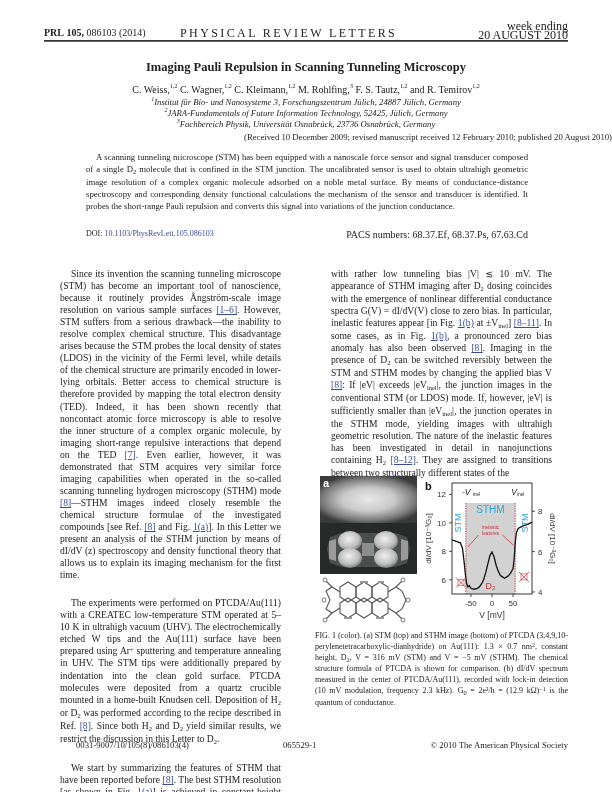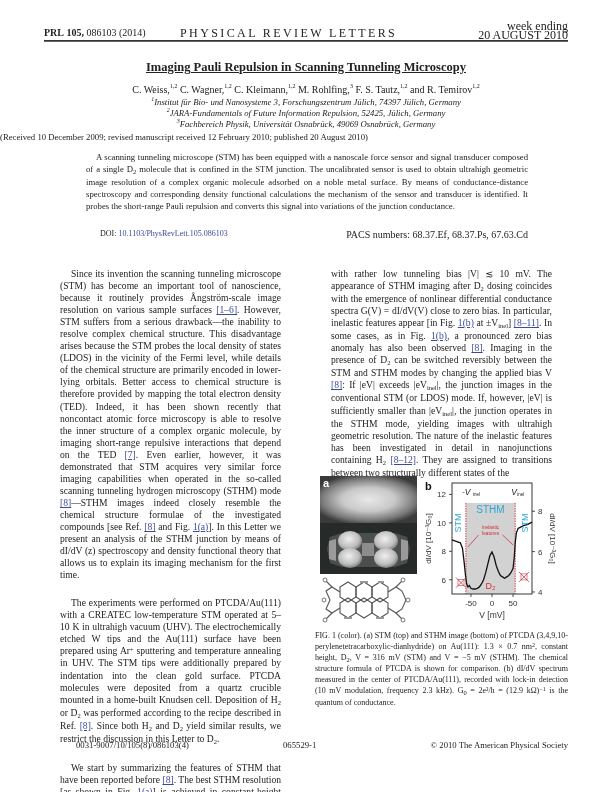--- a/index.html
+++ b/index.html
@@ -3,29 +3,29 @@
 <meta charset="utf-8">
 <style>
   html,body{margin:0;padding:0;background:#fff;}
   body{width:612px;height:792px;position:relative;overflow:hidden;font-family:"Liberation Serif","DejaVu Serif",serif;color:#222;}
   .abs{position:absolute;}
   .hdr-left{left:44px;top:27px;font-size:10px;}
   .hdr-left b{font-weight:bold;}
   .hdr-center{left:180px;top:26px;font-size:12px;letter-spacing:2.4px;}
   .hdr-right{right:44px;top:22px;font-size:12px;text-align:right;line-height:9px;}
   .hdr-rule{left:44px;top:40px;width:524px;height:1px;background:#333;border-bottom:0.5px solid #666;}
-  .title{left:0;width:612px;top:60px;text-align:center;font-size:12.5px;font-weight:bold;text-decoration:underline;}
+  .title{left:0;width:612px;top:60px;text-align:center;font-size:12.5px;font-weight:bold;}
   .authors{left:0;width:612px;top:84px;text-align:center;font-size:10px;}
   .affil{left:0;width:612px;text-align:center;font-size:8.7px;font-style:italic;}
-  .received{left:0;width:612px;top:132px;text-align:left;font-size:8.7px;}
+  .received{left:0;width:612px;top:132px;text-align:right;font-size:8.7px;}
   sup{font-size:6px;vertical-align:top;position:relative;top:-1px;}
   sub{font-size:6.5px;vertical-align:baseline;position:relative;top:2px;}
   .abstract{left:86px;width:442px;top:151px;font-size:8.7px;line-height:12.1px;text-align:justify;text-indent:0;}
   .abstract .first{text-indent:10px;display:block;}
-  .doi{left:86px;top:229px;font-size:8px;margin-left:14px;}
+  .doi{left:86px;top:229px;font-size:8px;}
   .doi a{color:#3b4a9a;text-decoration:none;}
   .pacs{right:84px;top:229px;font-size:10px;}
   .col{font-size:9.6px;line-height:12.05px;text-align:justify;}
   .col p{margin:16px;}
   .col .ind{text-indent:11px;}
   .left-col{left:44px;width:253px;top:252px;}
   .right-col{left:315px;width:253px;top:252px;}
   .ref{color:#3b4a9a;}
   .caption{left:315px;width:253px;top:630px;font-size:8px;line-height:11.1px;text-align:justify;}
   .footer{top:740px;font-size:8.7px;}
@@ -39,23 +39,23 @@
 <div class="abs hdr-left"><b>PRL</b> <b>105,</b><span> 086103 (2014)</span></div>
 <div class="abs hdr-center">PHYSICAL REVIEW LETTERS</div>
 <div class="abs hdr-right">
   <div>week ending</div>
   <div>20 AUGUST 2010</div>
 </div>
 <div class="abs hdr-rule"></div>
 
 <div class="abs title">Imaging Pauli Repulsion in Scanning Tunneling Microscopy</div>
 <div class="abs authors" id="authors"><span>C. Weiss,<sup>1,2</sup></span><span> C. Wagner,<sup>1,2</sup></span><span> C. Kleimann,<sup>1,2</sup></span><span> M. Rohlfing,<sup>3</sup></span><span> F. S. Tautz,<sup>1,2</sup></span><span> and R. Temirov<sup>1,2</sup></span></div>
-<div class="abs affil" style="top:97px"><sup>1</sup><span>Institut für Bio- und Nanosysteme 3, Forschungszentrum Jülich, 74397 Jülich, Germany</span></div>
-<div class="abs affil" style="top:108px"><sup>2</sup><span>JARA-Fundamentals of Future Information Repulsion, 52425, Jülich, Germany</span></div>
-<div class="abs affil" style="top:119px"><sup>3</sup><span>Fachbereich Physik, Universität Osnabrück, 49069 Osnabrück, Germany</span></div>
+<div class="abs affil" style="top:97px"><sup>1</sup><span>Institut für Bio- und Nanosysteme 3, Forschungszentrum Jülich, 24887 Jülich, Germany</span></div>
+<div class="abs affil" style="top:108px"><sup>2</sup><span>JARA-Fundamentals of Future Information Technology, 52425, Jülich, Germany</span></div>
+<div class="abs affil" style="top:119px"><sup>3</sup><span>Fachbereich Physik, Universität Osnabrück, 23736 Osnabrück, Germany</span></div>
 <div class="abs received">(Received 10 December 2009; revised manuscript received 12 February 2010; published 20 August 2010)</div>
 
 <div class="abs abstract">
     <span class="first"><span>A scanning tunneling microscope (STM) has been equipped with a nanoscale force sensor and signal transducer composed of a single D</span><sub>2</sub><span> molecule that is confined in the STM junction. The uncalibrated sensor is used to obtain ultrahigh geometric image resolution of a complex organic molecule adsorbed on a noble metal surface. By means of conductance-distance spectroscopy and corresponding density functional calculations the mechanism of the sensor and transducer is identified. It probes the short-range Pauli repulsion and converts this signal into variations of the junction conductance.</span></span>
   </div>
 <div class="abs doi"><span>DOI:</span> <a href="#">10.1103/PhysRevLett.105.086103</a></div>
 <div class="abs pacs">PACS numbers: 68.37.Ef, 68.37.Ps, 67.63.Cd</div>
 
 <div class="abs col left-col">
   <p class="ind"><span>Since its invention the scanning tunneling microscope (STM) has become an important tool of nanoscience, because it routinely provides Ångström-scale image resolution on various sample surfaces </span><a class="ref" href="#">[1–6]</a><span>. However, STM suffers from a serious drawback—the inability to resolve complex chemical structure. This disadvantage arises because the STM probes the local density of states (LDOS) in the vicinity of the Fermi level, while details of the chemical structure are primarily encoded in lower-lying orbitals. Better access to chemical structure is therefore provided by mapping the total electron density (TED). Indeed, it has been shown recently that noncontact atomic force microscopy is able to resolve the inner structure of a complex organic molecule, by imaging short-range repulsive interactions that depend on the TED </span><a class="ref" href="#">[7]</a><span>. Even earlier, however, it was demonstrated that STM acquires very similar force imaging capabilities when operated in the so-called scanning tunneling hydrogen microscopy (STHM) mode </span><a class="ref" href="#">[8]</a><span>—STHM images indeed closely resemble the chemical structure formulae of the investigated compounds [see Ref. </span><a class="ref" href="#">[8]</a><span> and Fig. </span><a class="ref" href="#">1(a)</a><span>]. In this Letter we present an analysis of the STHM junction by means of dI/dV (z) spectroscopy and density functional theory that allows us to explain its imaging mechanism for the first time.</span></p>

